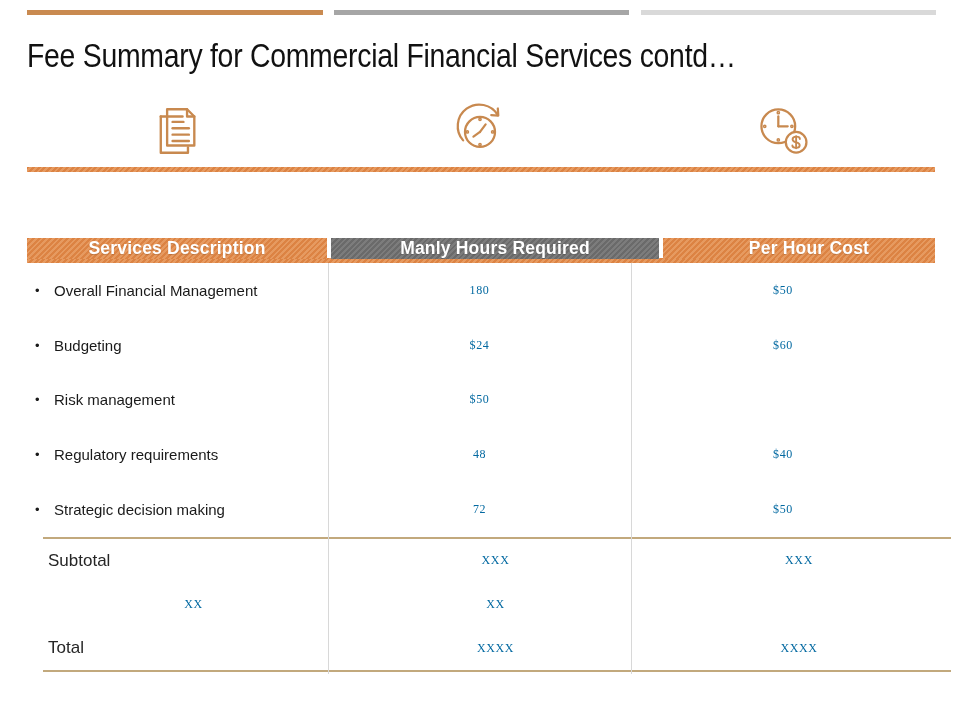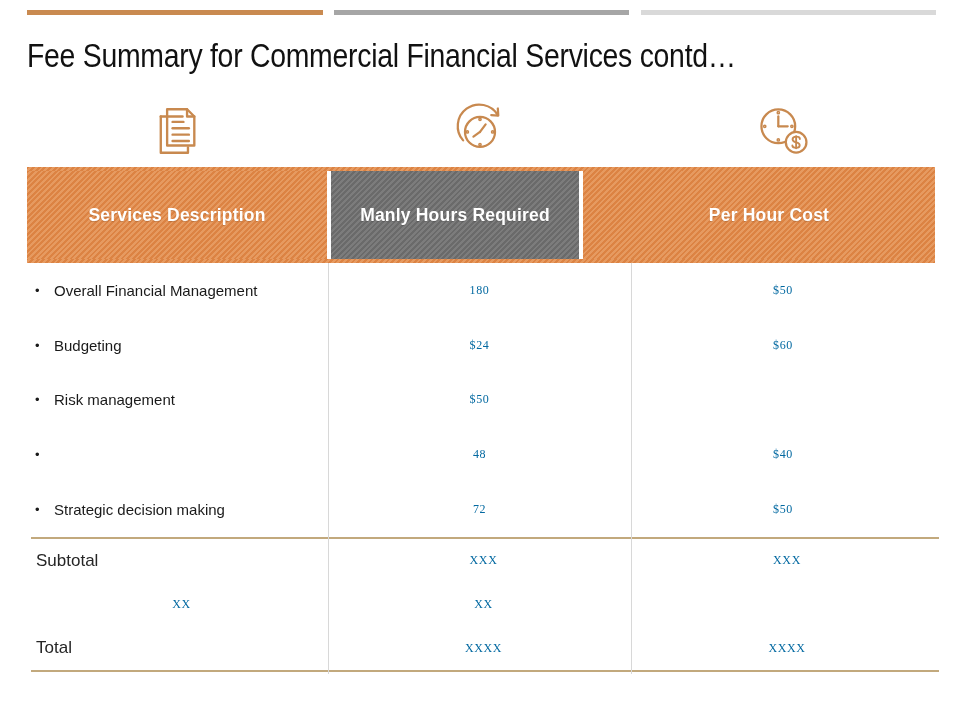--- a/index.html
+++ b/index.html
@@ -35,44 +35,44 @@
   .thead { position:relative; height:96px; width:100%; }
   .hatch-orange {
     background:repeating-linear-gradient(135deg, #dc8343 0px, #dc8343 2px, #e69a60 2px, #e69a60 4px);
   }
   .hatch-gray {
     background:repeating-linear-gradient(135deg, #6a6a6a 0px, #6a6a6a 2px, #7c7c7c 2px, #7c7c7c 4px);
   }
   .thead .strip { position:absolute; left:0; right:0; height:5px; }
   .thead .strip.top { top:0; }
   .thead .strip.bot { bottom:0; }
-  .thead .cells { position:absolute; left:0; right:0; top:4px; bottom:4px; display:flex; }
+  .thead .cells { position:absolute; left:0; right:0; top:4px; bottom:4px; display:flex;align-items:flex-end; }
   .hcell {
     display:flex; align-items:center; justify-content:center;
     color:#ffffff; font-weight:700; font-size:17.5px; letter-spacing:0.2px;
     text-shadow:0 1px 1px rgba(0,0,0,0.15);
   }
   .hcell.c1 { width:300px; }
-  .hcell.c2 { width:248px; }
+  .hcell.c2 { width:328px; }
   .hcell.c3 { flex:1;padding-left:20px; }
   .hgap { width:4px; background:#ffffff; }
 
   
   .tbody { position:absolute; left:0; top:96px; width:100%; height:274px;
            display:flex; flex-direction:column; }
   .trow { flex:1; display:grid; grid-template-columns:301px 303px 1fr; align-items:center; }
   .svc { display:flex; align-items:center; font-size:15px; color:#1a1a1a; }
   .svc .bullet { margin-left:8px; width:19px; font-size:13px; color:#1a1a1a; }
   .num {
     text-align:center; font-family:"Liberation Serif", serif;
     font-size:12px; color:#0369a1; letter-spacing:0.6px;
   }
 
   
-  .tsummary { position:absolute; left:4px; top:370px; width:100%; height:135px;
+  .tsummary { position:absolute; left:16px; top:370px; width:100%; height:135px;
               border-top:2px solid #c2a97d; border-bottom:2px solid #c2a97d;
               display:flex; flex-direction:column; }
   .srow { flex:1; display:grid; grid-template-columns:301px 303px 1fr; align-items:center; }
   .slabel { padding-left:5px; font-size:17px; color:#262626; }
 
   
   .vdiv { position:absolute; top:96px; height:411px; width:1px; background:#d8d8d8; }
   .vdiv.v1 { left:301px; }
   .vdiv.v2 { left:604px; }
 
@@ -169,20 +169,21 @@
     <div class="trow">
       <div class="svc">
           <span class="bullet">•</span>
           <span>Risk management</span>
         </div>
       <div class="num">$50</div>
     </div>
     <div class="trow">
       <div class="svc">
           <span class="bullet">•</span>
+          <span>Regulatory requirements</span>
         </div>
       <div class="num">48</div>
       <div class="num">$40</div>
     </div>
     <div class="trow">
       <div class="svc">
           <span class="bullet">•</span>
           <span>Strategic decision making</span>
         </div>
       <div class="num">72</div>

